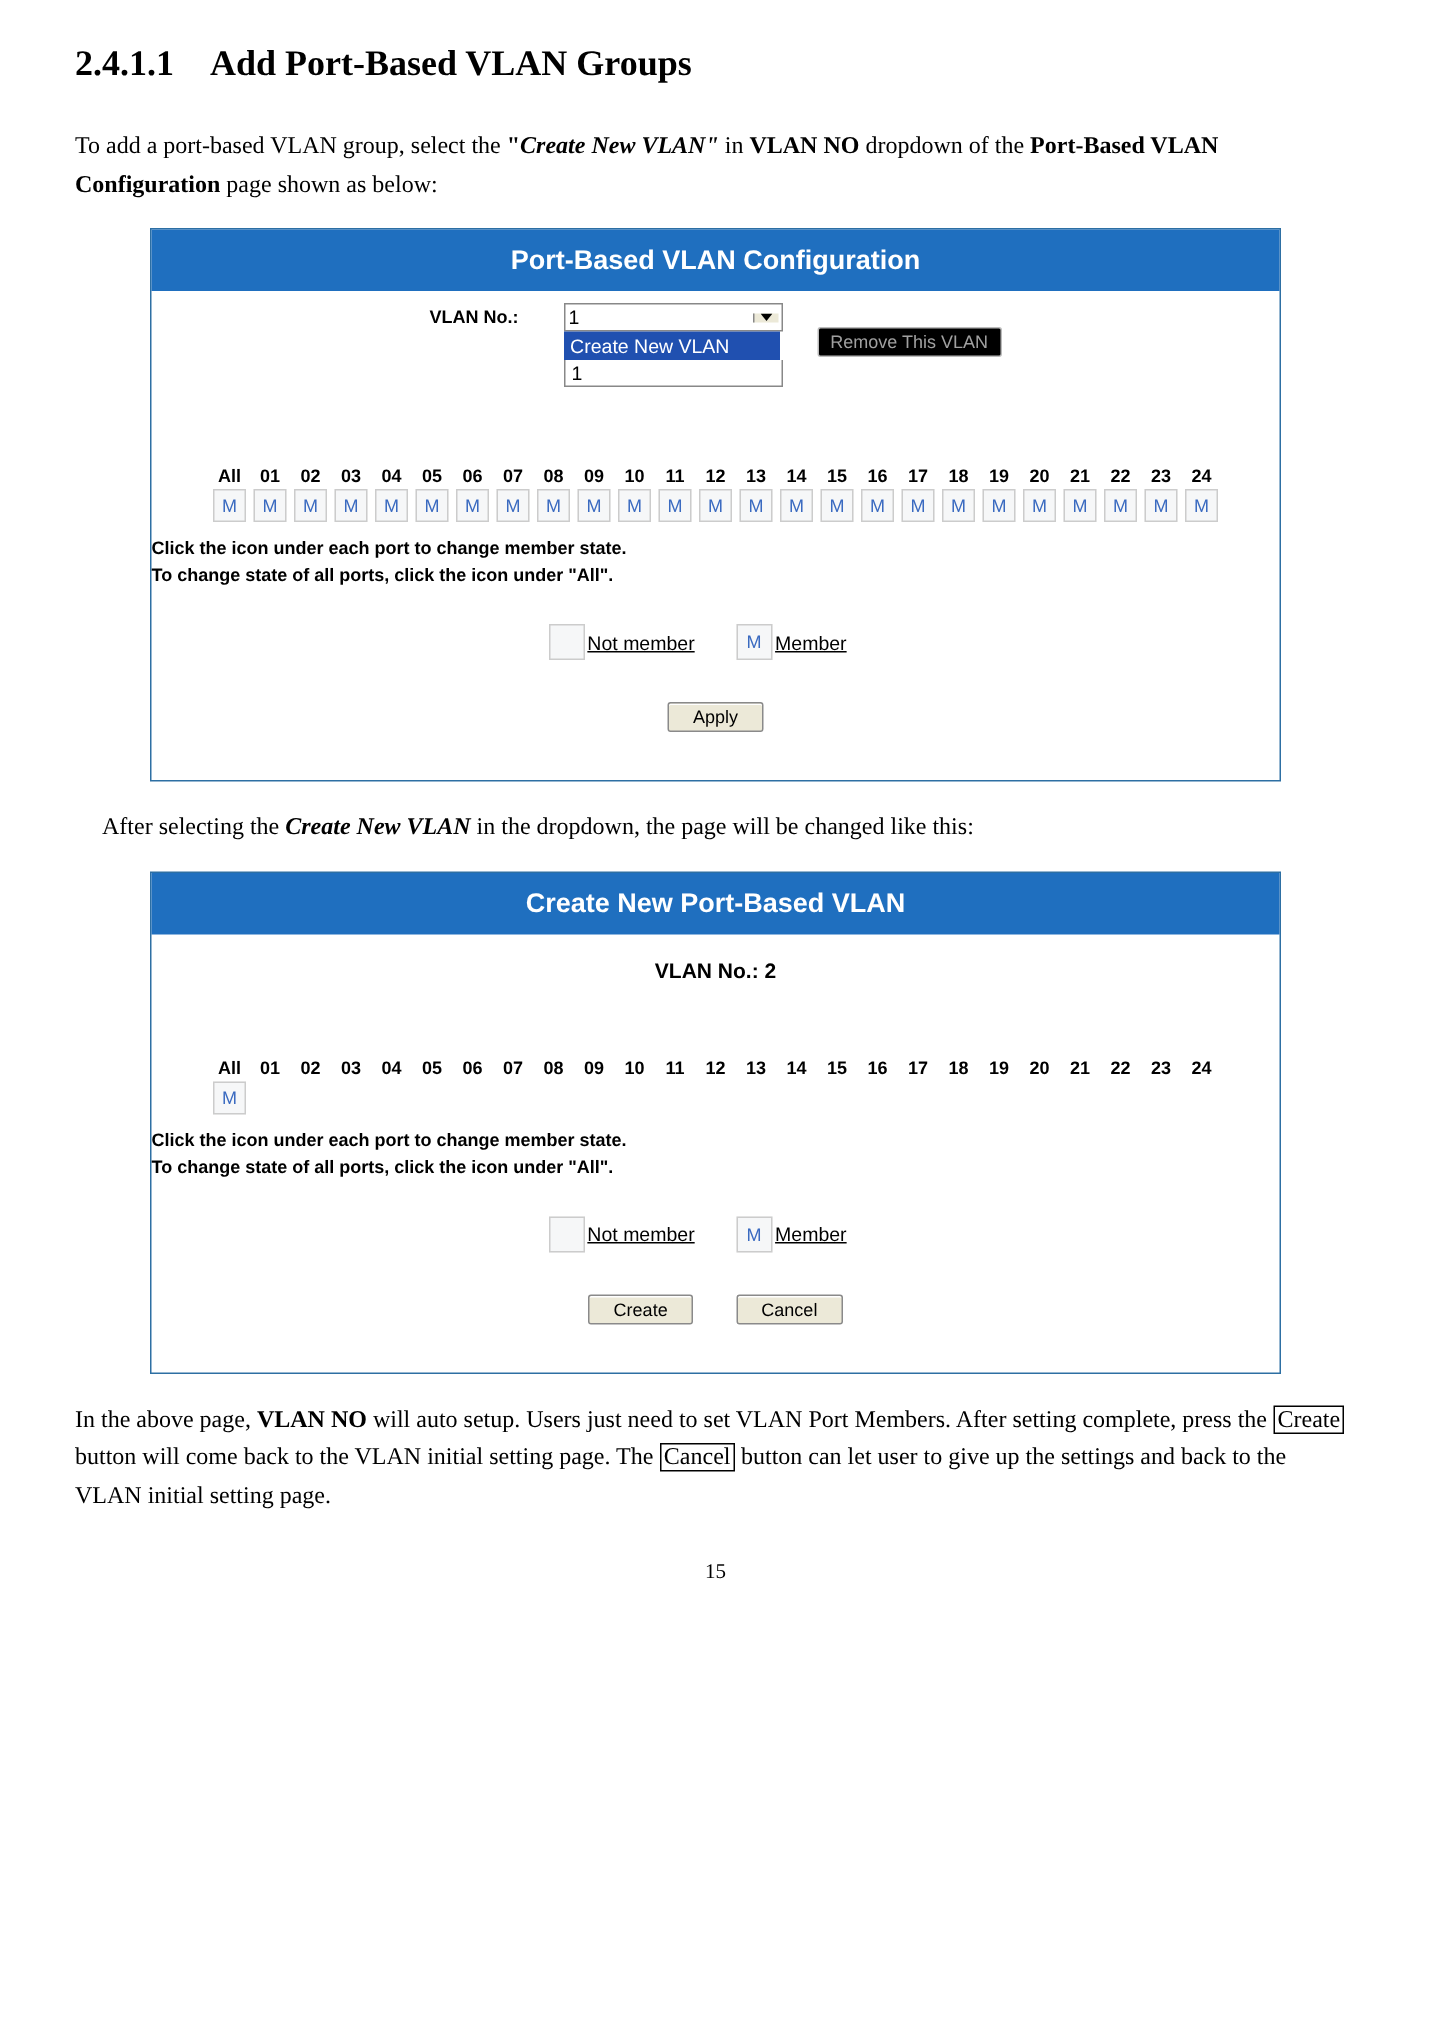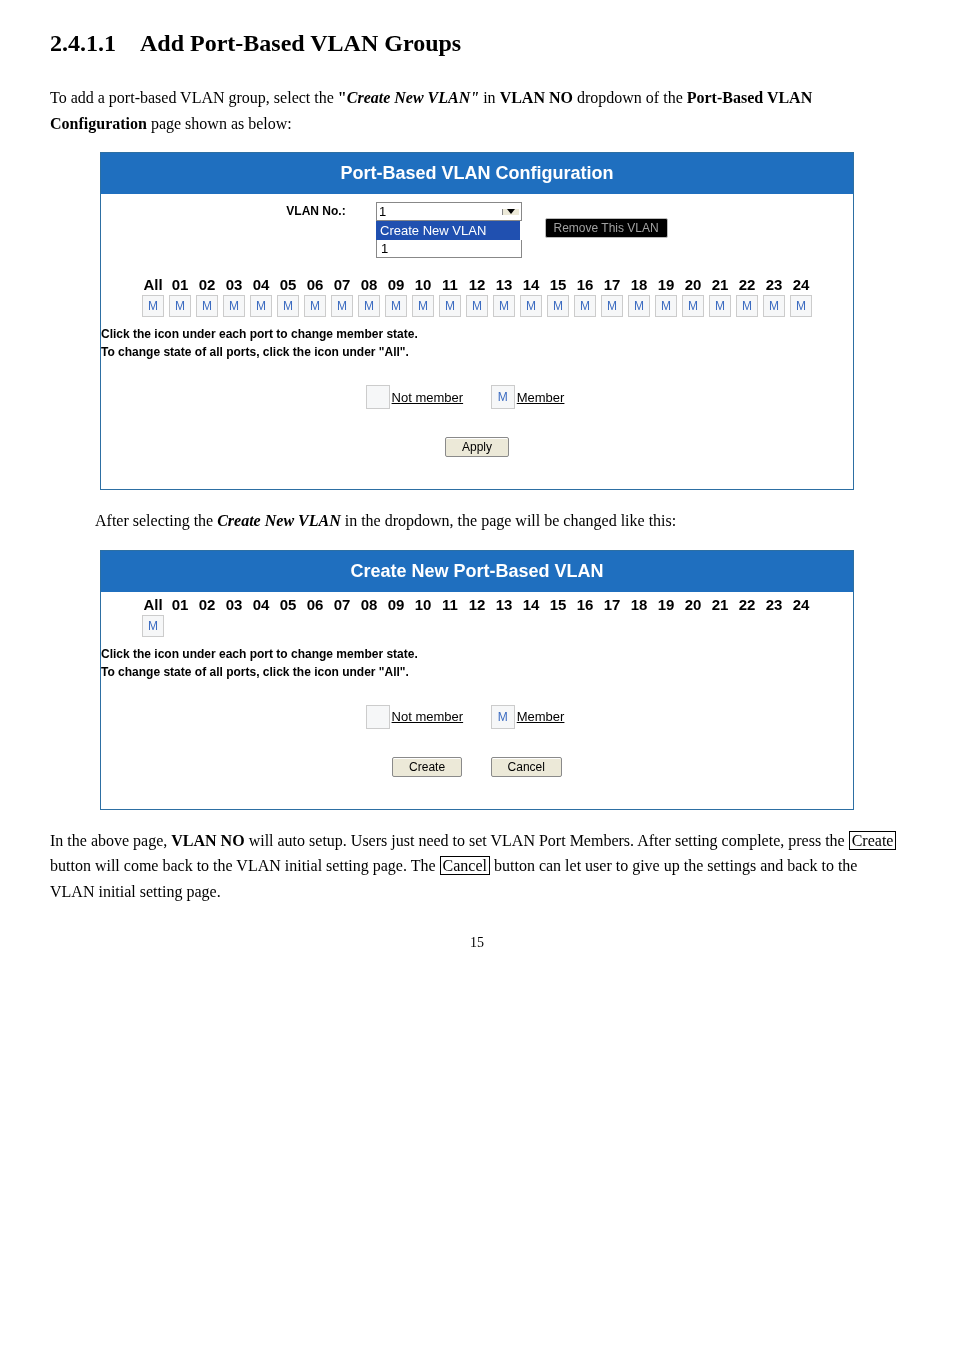--- a/index.html
+++ b/index.html
@@ -119,23 +119,24 @@
     flex-wrap: nowrap;
   }
   .port-col {
     display: flex;
     flex-direction: column;
     align-items: center;
     width: 27px;
   }
   .port-head {
     font-weight: bold;
-    font-size: 15px;
+    font-size: 12px;
     color: #000;
     padding-bottom: 2px;
+    margin-top: 34px;
   }
   .port-cell {
     border: 1px solid #ccc;
     width: 20px;
     height: 20px;
     display: flex;
     align-items: center;
     justify-content: center;
     font-size: 12px;
     color: #3a6ac0;
@@ -352,27 +353,28 @@
   <div class="legend-row">
     <span class="legend-box"></span><span class="legend-label">Not member</span>
     <span class="legend-box">M</span><span class="legend-label">Member</span>
   </div>
 
   <div class="apply-row">
     <span class="ui-button">Apply</span>
   </div>
 </div>
 
-<p class="body-text" style="margin-left:45px;">
+<p class="body-text" style="margin-left:18px;">
   <span>After selecting the </span><b><i>Create New VLAN</i></b><span> in the dropdown, the page will be changed like this:</span>
 </p>
 
 <div class="ui-panel">
   <div class="panel-header">Create New Port-Based VLAN</div>
 
+  <div class="vlan-no-title">VLAN No.: 2</div>
 
   <div class="port-grid" id="grid2">
       <div class="port-col">
         <div class="port-head">All</div>
         <div class="port-cell">M</div>
       </div>
       <div class="port-col">
         <div class="port-head">01</div>
         <div class="port-cell-empty"></div>
       </div>

